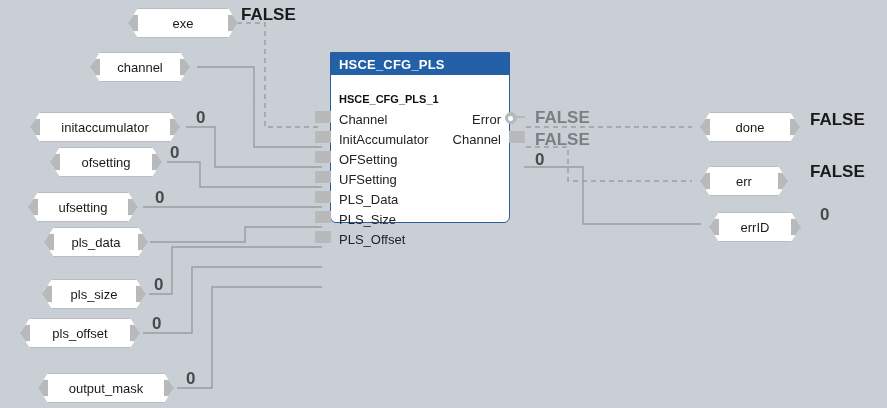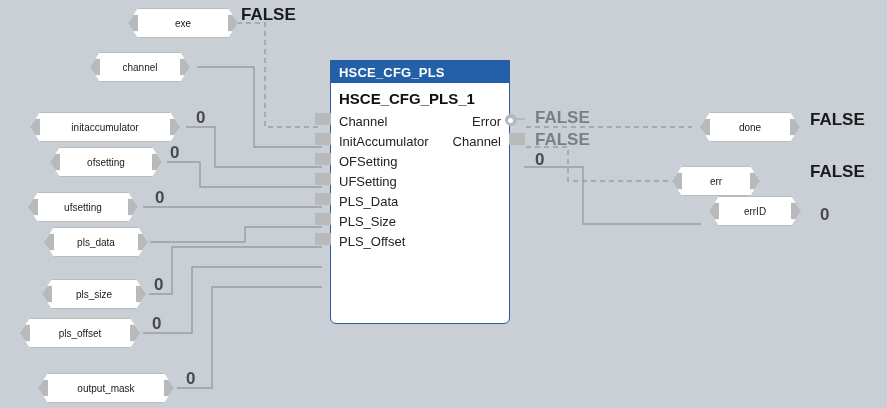--- a/index.html
+++ b/index.html
@@ -23,21 +23,21 @@
   
   .gridlayer{position:absolute;inset:0;pointer-events:none;}
   svg.wires{position:absolute;left:0;top:0;width:887px;height:408px;overflow:visible;}
 
   
   .varbox{
     position:absolute;
     height:30px;
     box-sizing:border-box;
     display:flex;align-items:center;justify-content:center;
-    font-size:10px;color:#1a1a1a;
+    font-size:13px;color:#1a1a1a;
     background:#fff;
     border:1px solid #b9bcbe;
     clip-path:polygon(10px 0,calc(100% - 10px) 0,100% 50%,calc(100% - 10px) 100%,10px 100%,0 50%);
     white-space:nowrap;
   }
   .pin-left,.pin-right{
     position:absolute;width:17px;height:17px;background:#b7b9bb;
     top:50%;transform:translateY(-50%);
   }
   .pin-left{clip-path:polygon(100% 0,100% 100%,30% 100%,0 50%,30% 0);}
@@ -46,33 +46,33 @@
   
   .vlabel{
     position:absolute;font-size:17px;font-weight:bold;color:#4a4a4a;
     white-space:nowrap;
   }
   .vlabel.bool{color:#7c7f82;}
   .vlabel.boolstrong{color:#1a1a1a;}
 
   
   #fb{
-    position:absolute;left:330px;top:60px;width:180px;height:264px;
+    position:absolute;left:330px;top:52px;width:180px;height:171px;
     background:#fff;border:1px solid #2a5d9f;border-radius:0 0 6px 6px;
     box-sizing:border-box;
   }
   #fb-header{
     height:22px;background:#2460a7;color:#fff;
     font-size:13px;font-weight:bold;
     display:flex;align-items:center;padding-left:8px;
     letter-spacing:.2px;
   }
   #fb-instance{
-    font-size:15px;font-weight:bold;color:#111;
-    padding:7px 0 6px 8px;
+    font-size:11px;font-weight:bold;color:#111;
+    padding:18px 0 6px 8px;
   }
   .fbrow{
     position:relative;height:20px;font-size:13px;color:#222;
   }
   .fbrow .in{position:absolute;left:8px;top:1px;}
   .fbrow .out{position:absolute;right:8px;top:1px;}
 
   
   .bpin{position:absolute;height:12px;width:16px;background:#b7b9bb;}
   .bpin.left{left:-16px;}
@@ -245,27 +245,27 @@
   <div class="vlabel bool" style="left:535px;top:130px;">FALSE</div>
   <div class="vlabel" style="left:535px;top:150px;">0</div>
 
   <div class="varbox" style="left:700px;top:112px;width:100px;">
     <span class="pin-left" style="left:-8px"></span>
     <span>done</span>
     <span class="pin-right" style="right:-8px"></span>
   </div>
   <div class="vlabel boolstrong" style="left:810px;top:110px;">FALSE</div>
 
-  <div class="varbox" style="left:672px;top:166px;width:88px;">
+  <div class="varbox" style="left:700px;top:166px;width:88px;">
     <span class="pin-left" style="left:-8px"></span>
     <span>err</span>
     <span class="pin-right" style="right:-8px"></span>
   </div>
   <div class="vlabel boolstrong" style="left:810px;top:162px;">FALSE</div>
 
-  <div class="varbox" style="left:709px;top:196px;width:92px;">
+  <div class="varbox" style="left:709px;top:212px;width:92px;">
     <span class="pin-left" style="left:-8px"></span>
     <span>errID</span>
     <span class="pin-right" style="right:-8px"></span>
   </div>
   <div class="vlabel" style="left:820px;top:205px;">0</div>
 
 </div>
 
 </body></html>

